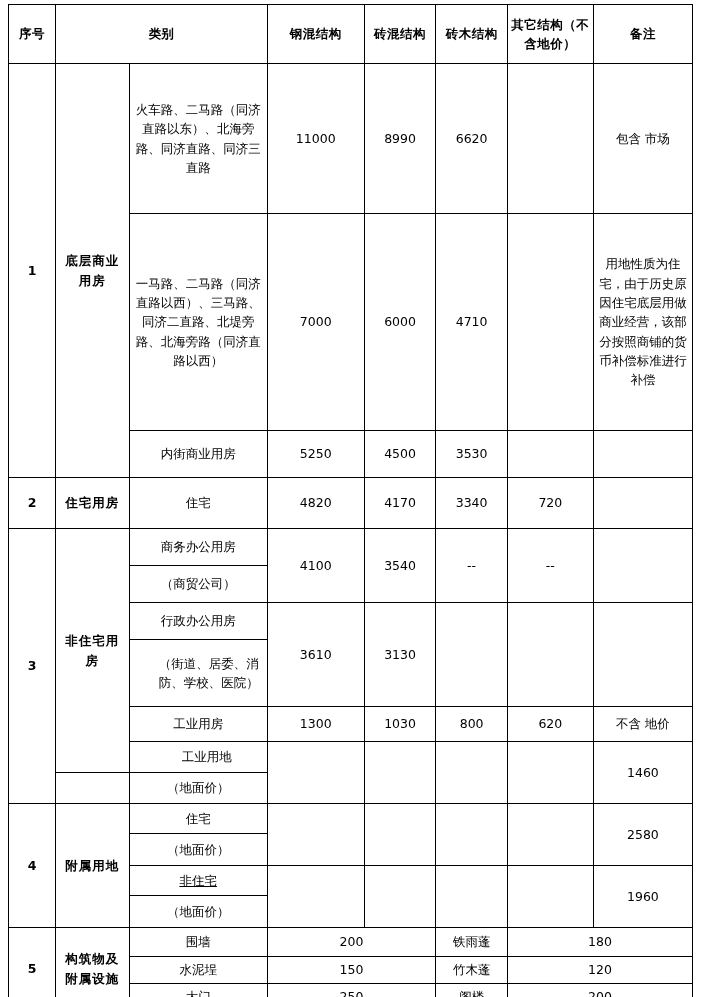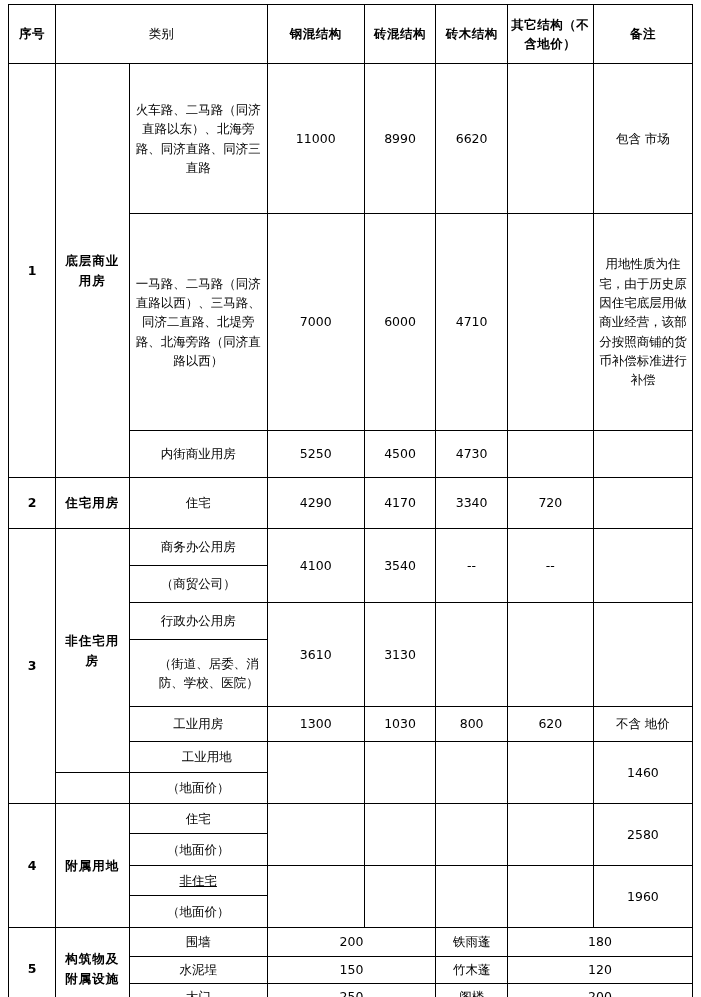--- a/index.html
+++ b/index.html
@@ -33,21 +33,21 @@
     padding: 2px 3px;
     word-break: break-all;
     font-family: "DejaVu Sans", "Liberation Sans", sans-serif;
   }
   td.hdr {
     font-weight: bold;
     font-size: 13px;
     letter-spacing: 0.5px;
   }
   td.hdr-wide {
-    font-weight: normal;
+    font-weight: bold;
     font-size: 13px;
   }
   td.idx {
     font-weight: bold;
     font-size: 13px;
   }
   td.cat {
     font-weight: bold;
     font-size: 13px;
     line-height: 2.0;
@@ -112,30 +112,30 @@
       <td class="num">7000</td>
       <td class="num">6000</td>
       <td class="num">4710</td>
       <td class="num"></td>
       <td class="note">用地性质为住宅，由于历史原因住宅底层用做商业经营，该部分按照商铺的货币补偿标准进行补偿</td>
     </tr>
     <tr>
       <td class="sub" style="height:42px;">内街商业用房</td>
       <td class="num">5250</td>
       <td class="num">4500</td>
-      <td class="num">4730</td>
+      <td class="num">3530</td>
       <td class="num"></td>
       <td class="note"></td>
     </tr>
 
     <tr>
       <td class="idx" style="height:46px;">2</td>
       <td class="cat">住宅用房</td>
       <td class="sub">住宅</td>
-      <td class="num">4290</td>
+      <td class="num">4820</td>
       <td class="num">4170</td>
       <td class="num">3340</td>
       <td class="num">720</td>
       <td class="note"></td>
     </tr>
 
     <tr>
       <td class="idx" rowspan="8">3</td>
       <td class="cat" rowspan="6">非住宅用房</td>
       <td class="sub" style="height:32px;">商务办公用房</td>

